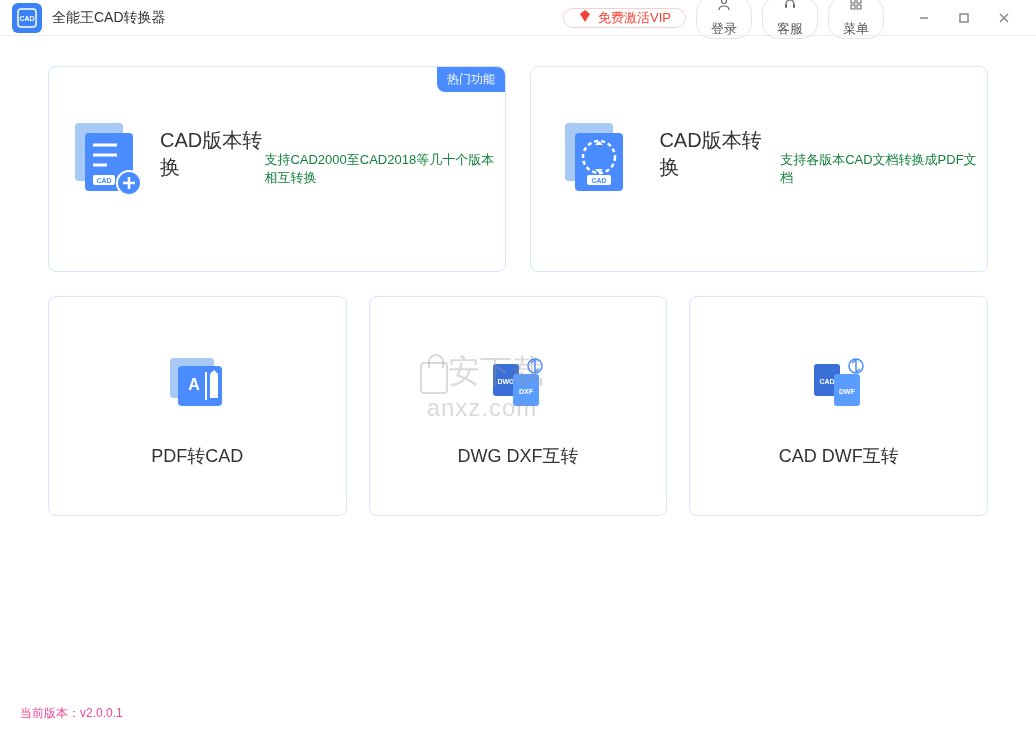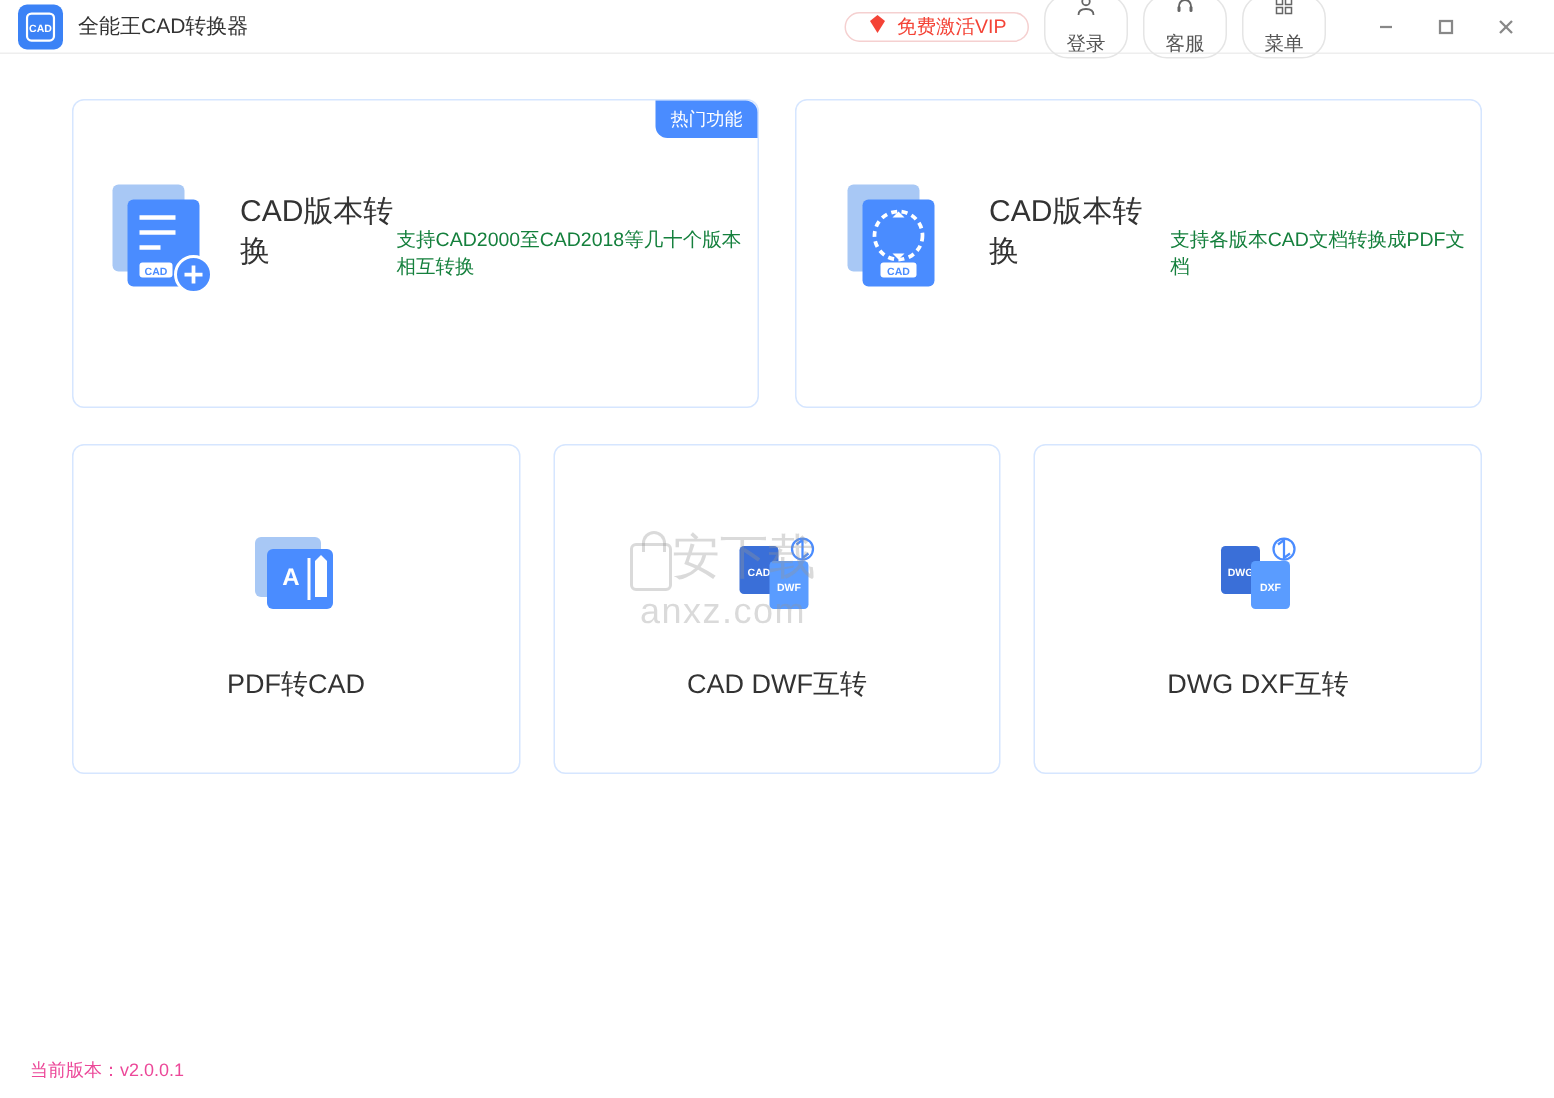--- a/index.html
+++ b/index.html
@@ -149,43 +149,43 @@
             <line x1="44" y1="18" x2="44" y2="46" stroke="#fff" stroke-width="2"></line>
             <path d="M48 20 L52 16 L56 20 L56 44 L48 44 Z" fill="#fff"></path>
           </svg>
       </div>
       <div class="small-title">PDF转CAD</div>
     </div>
     <div class="small-card">
       <div class="small-icon-wrap platform">
         <svg width="70" height="60" viewBox="0 0 70 60">
             <rect x="10" y="10" width="26" height="32" rx="3" fill="#3a6fd8"></rect>
+            <text x="23" y="30" text-anchor="middle" fill="#fff" font-size="7" font-weight="bold">DWG</text>
+            <rect x="30" y="20" width="26" height="32" rx="3" fill="#5a9cff"></rect>
+            <text x="43" y="40" text-anchor="middle" fill="#fff" font-size="7" font-weight="bold">DXF</text>
+            <circle cx="52" cy="12" r="7" fill="none" stroke="#4a8cff" stroke-width="1.5"></circle>
+            <path d="M48 9 L52 6 L52 12" fill="none" stroke="#4a8cff" stroke-width="1.5"></path>
+            <path d="M56 15 L52 18 L52 12" fill="none" stroke="#4a8cff" stroke-width="1.5"></path>
+          </svg>
+      </div>
+      <div class="small-title">DWG DXF互转</div>
+    </div>
+    <div class="small-card">
+      <div class="small-icon-wrap platform">
+        <svg width="70" height="60" viewBox="0 0 70 60">
+            <rect x="10" y="10" width="26" height="32" rx="3" fill="#3a6fd8"></rect>
             <text x="23" y="30" text-anchor="middle" fill="#fff" font-size="7" font-weight="bold">CAD</text>
             <rect x="30" y="20" width="26" height="32" rx="3" fill="#5a9cff"></rect>
             <text x="43" y="40" text-anchor="middle" fill="#fff" font-size="7" font-weight="bold">DWF</text>
             <circle cx="52" cy="12" r="7" fill="none" stroke="#4a8cff" stroke-width="1.5"></circle>
             <path d="M48 9 L52 6 L52 12" fill="none" stroke="#4a8cff" stroke-width="1.5"></path>
             <path d="M56 15 L52 18 L52 12" fill="none" stroke="#4a8cff" stroke-width="1.5"></path>
           </svg>
       </div>
       <div class="small-title">CAD DWF互转</div>
-    </div>
-    <div class="small-card">
-      <div class="small-icon-wrap platform">
-        <svg width="70" height="60" viewBox="0 0 70 60">
-            <rect x="10" y="10" width="26" height="32" rx="3" fill="#3a6fd8"></rect>
-            <text x="23" y="30" text-anchor="middle" fill="#fff" font-size="7" font-weight="bold">DWG</text>
-            <rect x="30" y="20" width="26" height="32" rx="3" fill="#5a9cff"></rect>
-            <text x="43" y="40" text-anchor="middle" fill="#fff" font-size="7" font-weight="bold">DXF</text>
-            <circle cx="52" cy="12" r="7" fill="none" stroke="#4a8cff" stroke-width="1.5"></circle>
-            <path d="M48 9 L52 6 L52 12" fill="none" stroke="#4a8cff" stroke-width="1.5"></path>
-            <path d="M56 15 L52 18 L52 12" fill="none" stroke="#4a8cff" stroke-width="1.5"></path>
-          </svg>
-      </div>
-      <div class="small-title">DWG DXF互转</div>
     </div>
   </div>
 </div>
 
 <div class="footer">
   <span>当前版本：</span><span>v2.0.0.1</span>
 </div>
 
 <div class="watermark">
   <div class="watermark-top">

